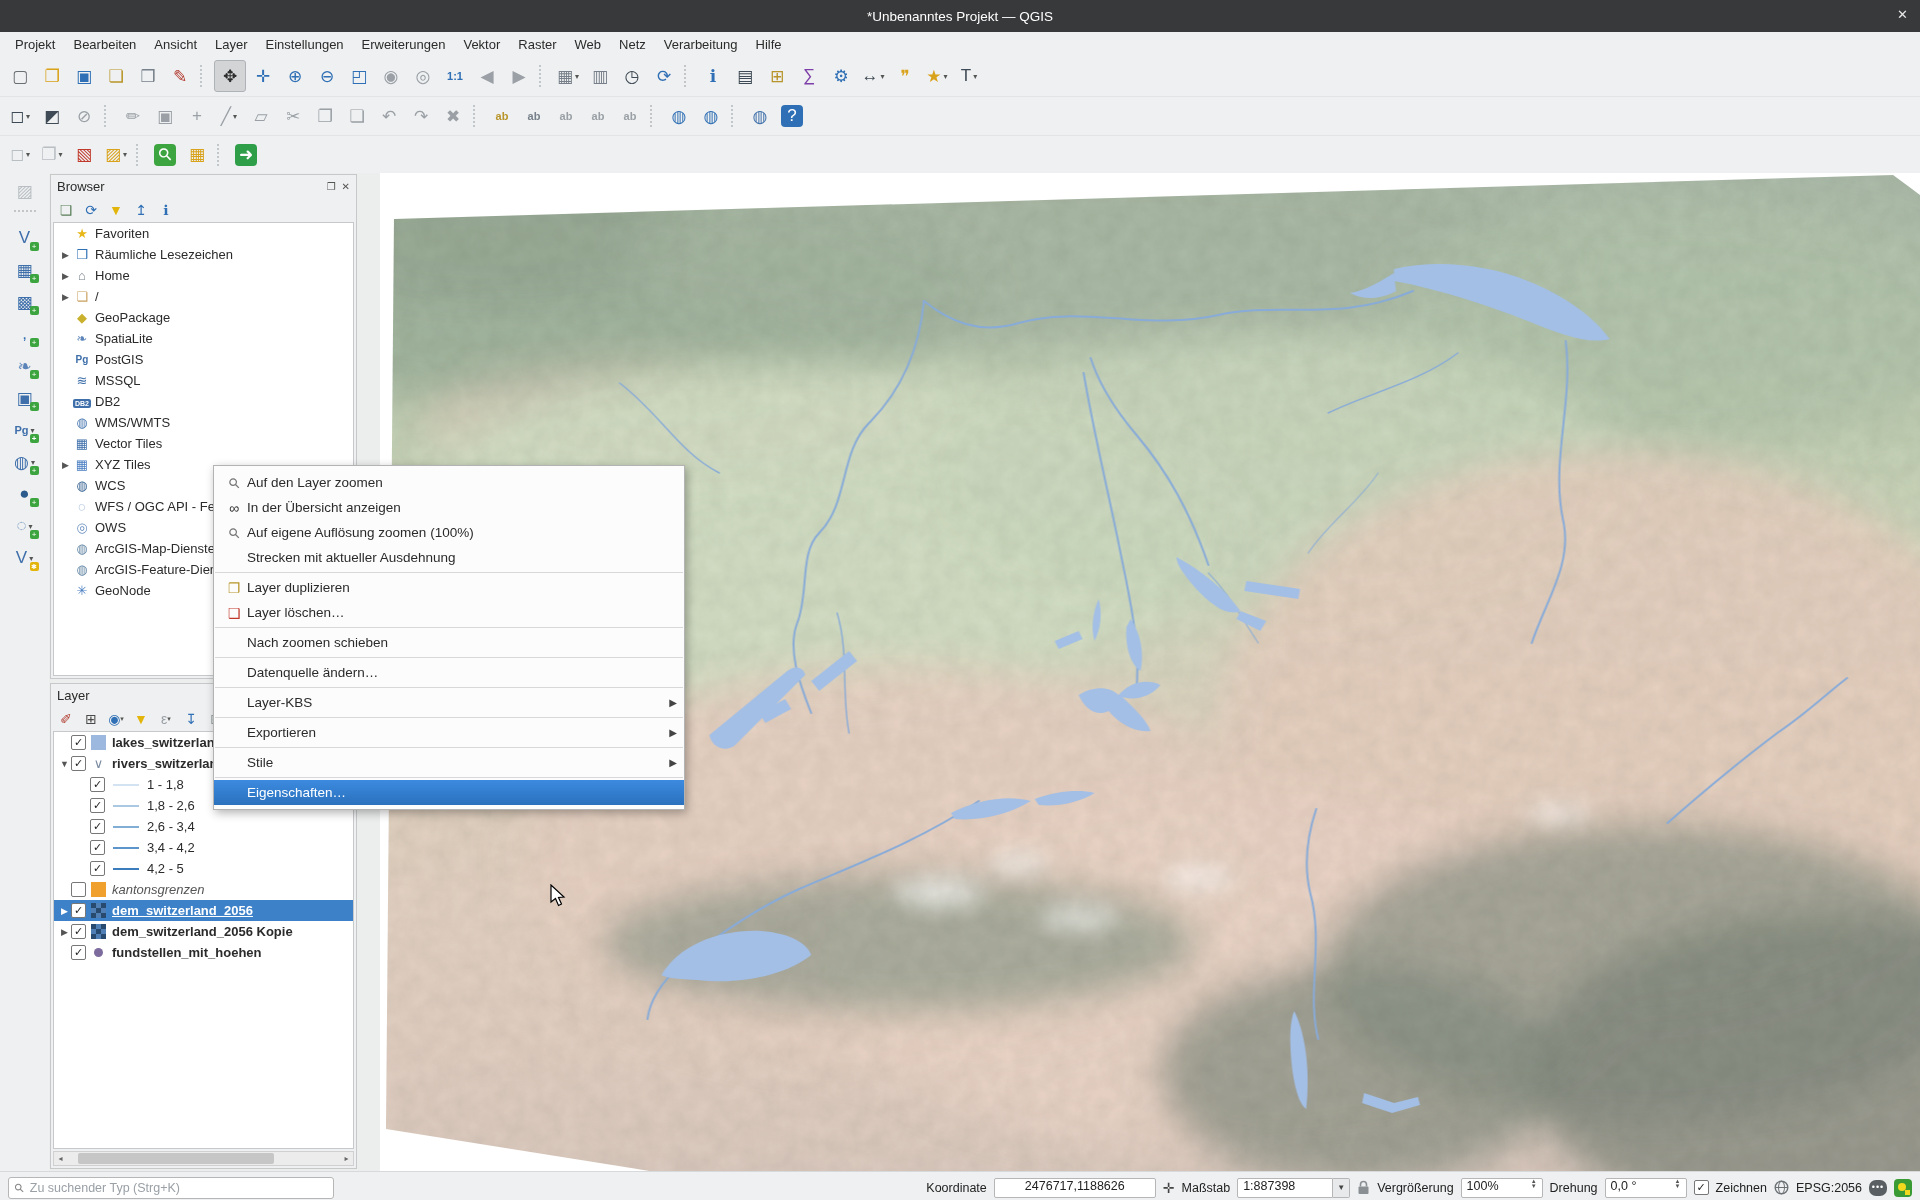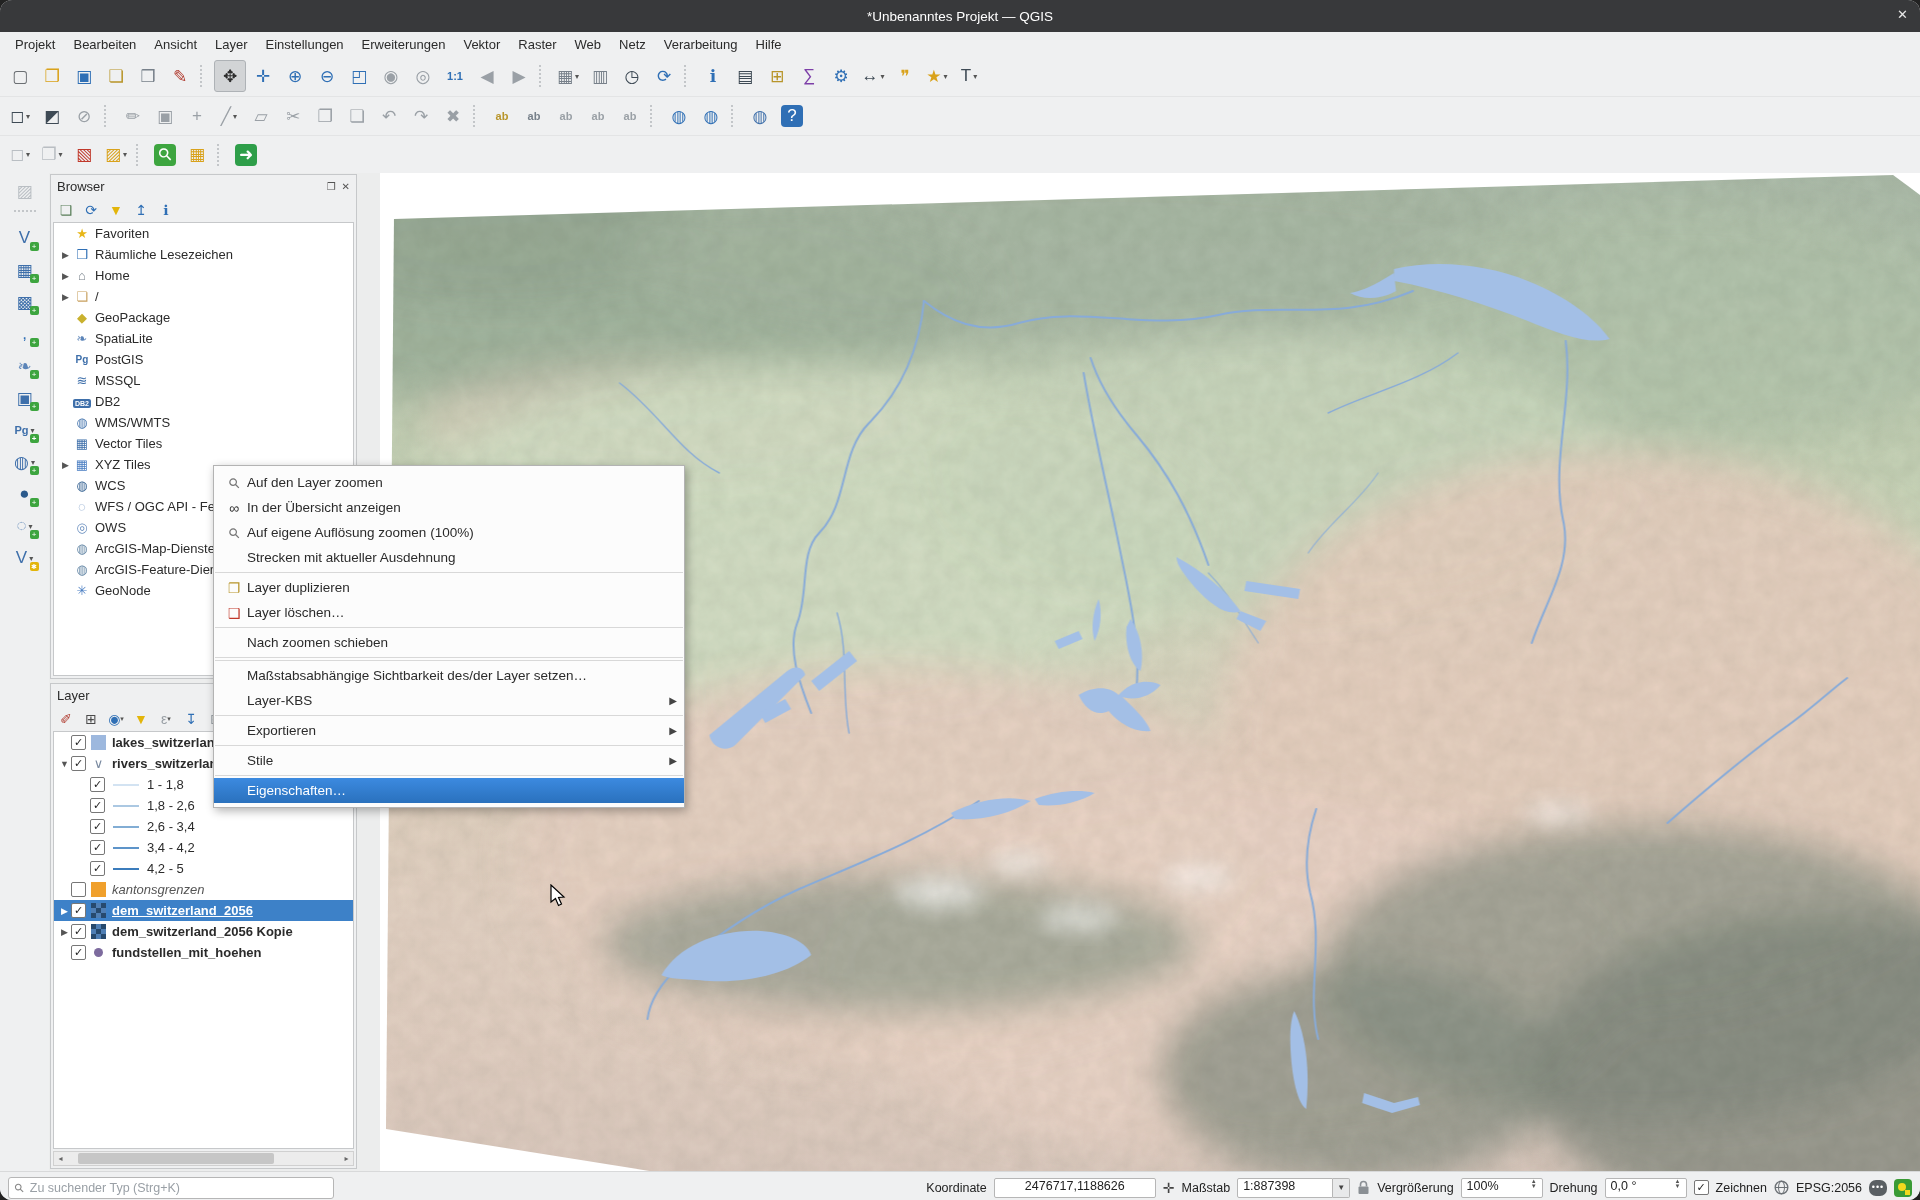--- a/index.html
+++ b/index.html
@@ -1,18 +1,18 @@
 <!DOCTYPE html>
 <html><head>
 <meta charset="utf-8">
 <style>
   html,body{margin:0;padding:0;background:#222;}
   .app{position:relative;width:1920px;height:1200px;background:#eff0f1;
        font-family:"Liberation Sans","DejaVu Sans",sans-serif;font-size:13px;color:#2b2b2b;
-       overflow:hidden;user-select:none;border-radius:12px;}
+       overflow:hidden;user-select:none;}
   
   .titlebar{position:relative;height:32px;background:#38393b;color:#fff;display:flex;align-items:center;justify-content:center;font-size:13.5px;}
   .titlebar .winclose{position:absolute;right:12px;top:7px;color:#e8e8e8;font-size:13px;cursor:default;}
   
   .menubar{height:24px;display:flex;align-items:center;padding:0 6px;background:#eff0f1;}
   .menu-item{padding:2px 9px;border-radius:2px;}
   
   .tb{display:flex;align-items:center;padding:0 4px;background:#eff0f1;}
   #tb1{height:40px;}
   #tb2{height:38px;border-top:1px solid #e3e4e5;}
@@ -769,26 +769,26 @@
         <span class="ctx-label">Layer löschen…</span>
         <span class="ctx-arrow"></span>
       </div>
       <div class="ctx-sep"></div>
       <div class="ctx-row">
         <span class="ctx-ic"></span>
         <span class="ctx-label">Nach zoomen schieben</span>
         <span class="ctx-arrow"></span>
       </div>
       <div class="ctx-sep"></div>
+      <div class="ctx-row">
+        <span class="ctx-ic"></span>
+        <span class="ctx-label">Datenquelle ändern…</span>
+        <span class="ctx-arrow"></span>
+      </div>
       <div class="ctx-sep"></div>
-      <div class="ctx-row">
-        <span class="ctx-ic"></span>
-        <span class="ctx-label">Maßstabsabhängige Sichtbarkeit des/der Layer setzen…</span>
-        <span class="ctx-arrow"></span>
-      </div>
       <div class="ctx-row">
         <span class="ctx-ic"></span>
         <span class="ctx-label">Layer-KBS</span>
         <span class="ctx-arrow">▶</span>
       </div>
       <div class="ctx-sep"></div>
       <div class="ctx-row">
         <span class="ctx-ic"></span>
         <span class="ctx-label">Exportieren</span>
         <span class="ctx-arrow">▶</span>

